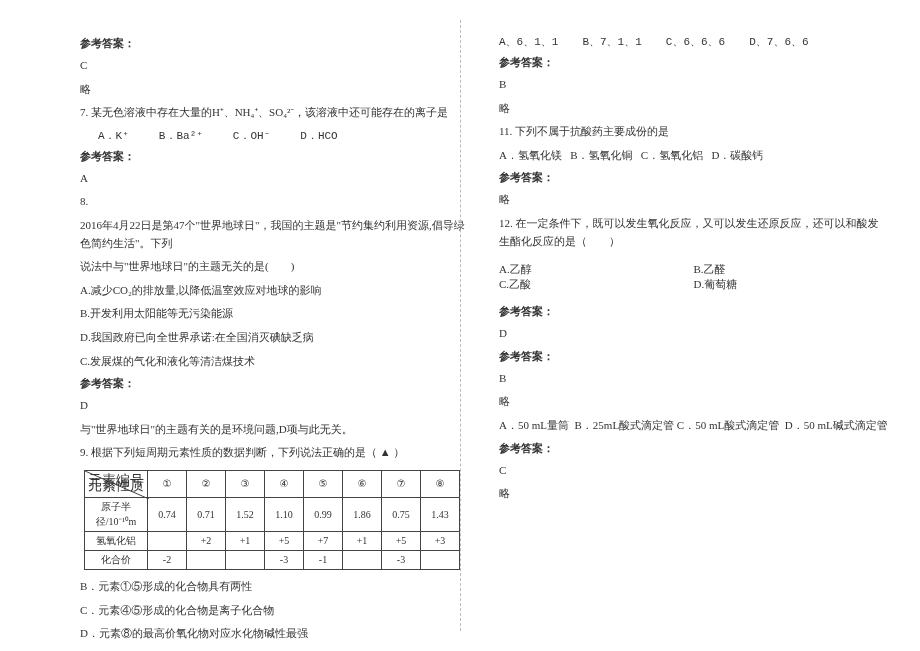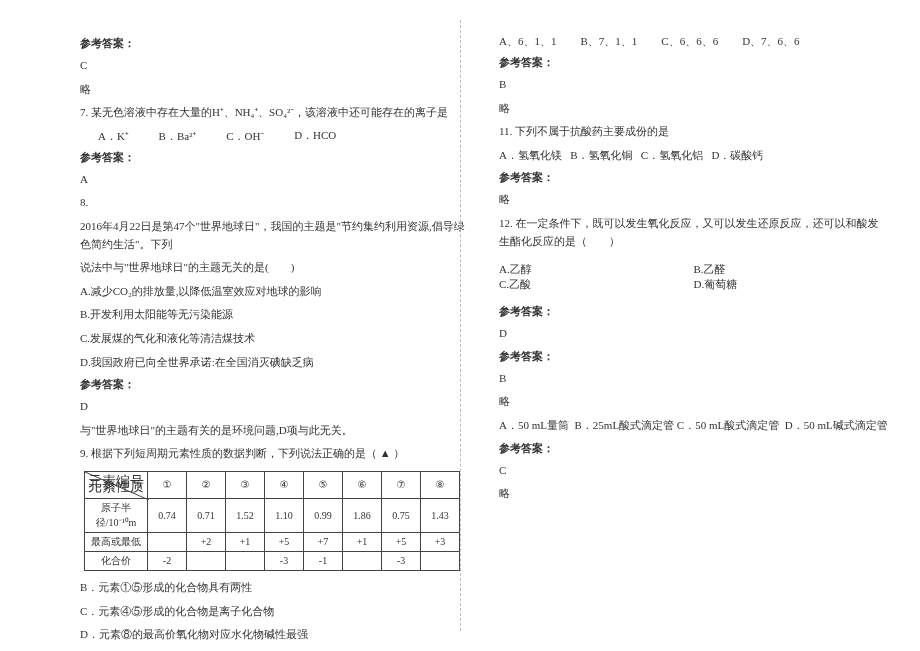--- a/index.html
+++ b/index.html
@@ -43,20 +43,21 @@
       margin: 6px 0;
       line-height: 1.6;
     }
     .indent {
       padding-left: 18px;
     }
     .opt-row {
       display: flex;
       gap: 30px;
       margin: 4px 0 4px 18px;
+      font-family: Liberation Mono, monospace;
     }
     .opt-row span { white-space: nowrap; }
     .opt-grid2 {
       display: grid;
       grid-template-columns: 1fr 1fr;
       margin: 12px 0;
     }
     .table {
       border-collapse: collapse;
       margin: 8px 0 8px 4px;
@@ -99,22 +100,22 @@
       <span>D．HCO</span>
     </div>
     <div class="heading">参考答案：</div>
     <div class="line">A</div>
 
     <div class="line">8.</div>
     <div class="line">2016年4月22日是第47个"世界地球日"，我国的主题是"节约集约利用资源,倡导绿色简约生活"。下列</div>
     <div class="line">说法中与"世界地球日"的主题无关的是(　　)</div>
     <div class="line">A.减少CO₂的排放量,以降低温室效应对地球的影响</div>
     <div class="line">B.开发利用太阳能等无污染能源</div>
+    <div class="line">D.我国政府已向全世界承诺:在全国消灭碘缺乏病</div>
     <div class="line">C.发展煤的气化和液化等清洁煤技术</div>
-    <div class="line">D.我国政府已向全世界承诺:在全国消灭碘缺乏病</div>
     <div class="heading">参考答案：</div>
     <div class="line">D</div>
     <div class="line">与"世界地球日"的主题有关的是环境问题,D项与此无关。</div>
 
     <div class="line">9. 根据下列短周期元素性质的数据判断，下列说法正确的是（  ▲  ）</div>
     <table class="table">
       <tbody>
           <tr>
         <td class="diag">
           <svg width="64" height="28">
@@ -137,21 +138,21 @@
         <td>0.74</td>
             <td>0.71</td>
             <td>1.52</td>
             <td>1.10</td>
             <td>0.99</td>
             <td>1.86</td>
             <td>0.75</td>
             <td>1.43</td>
       </tr>
       <tr>
-        <td>最高或最低</td>
+        <td>氢氧化铝</td>
         <td></td>
             <td>+2</td>
             <td>+1</td>
             <td>+5</td>
             <td>+7</td>
             <td>+1</td>
             <td>+5</td>
             <td>+3</td>
       </tr>
       <tr>

